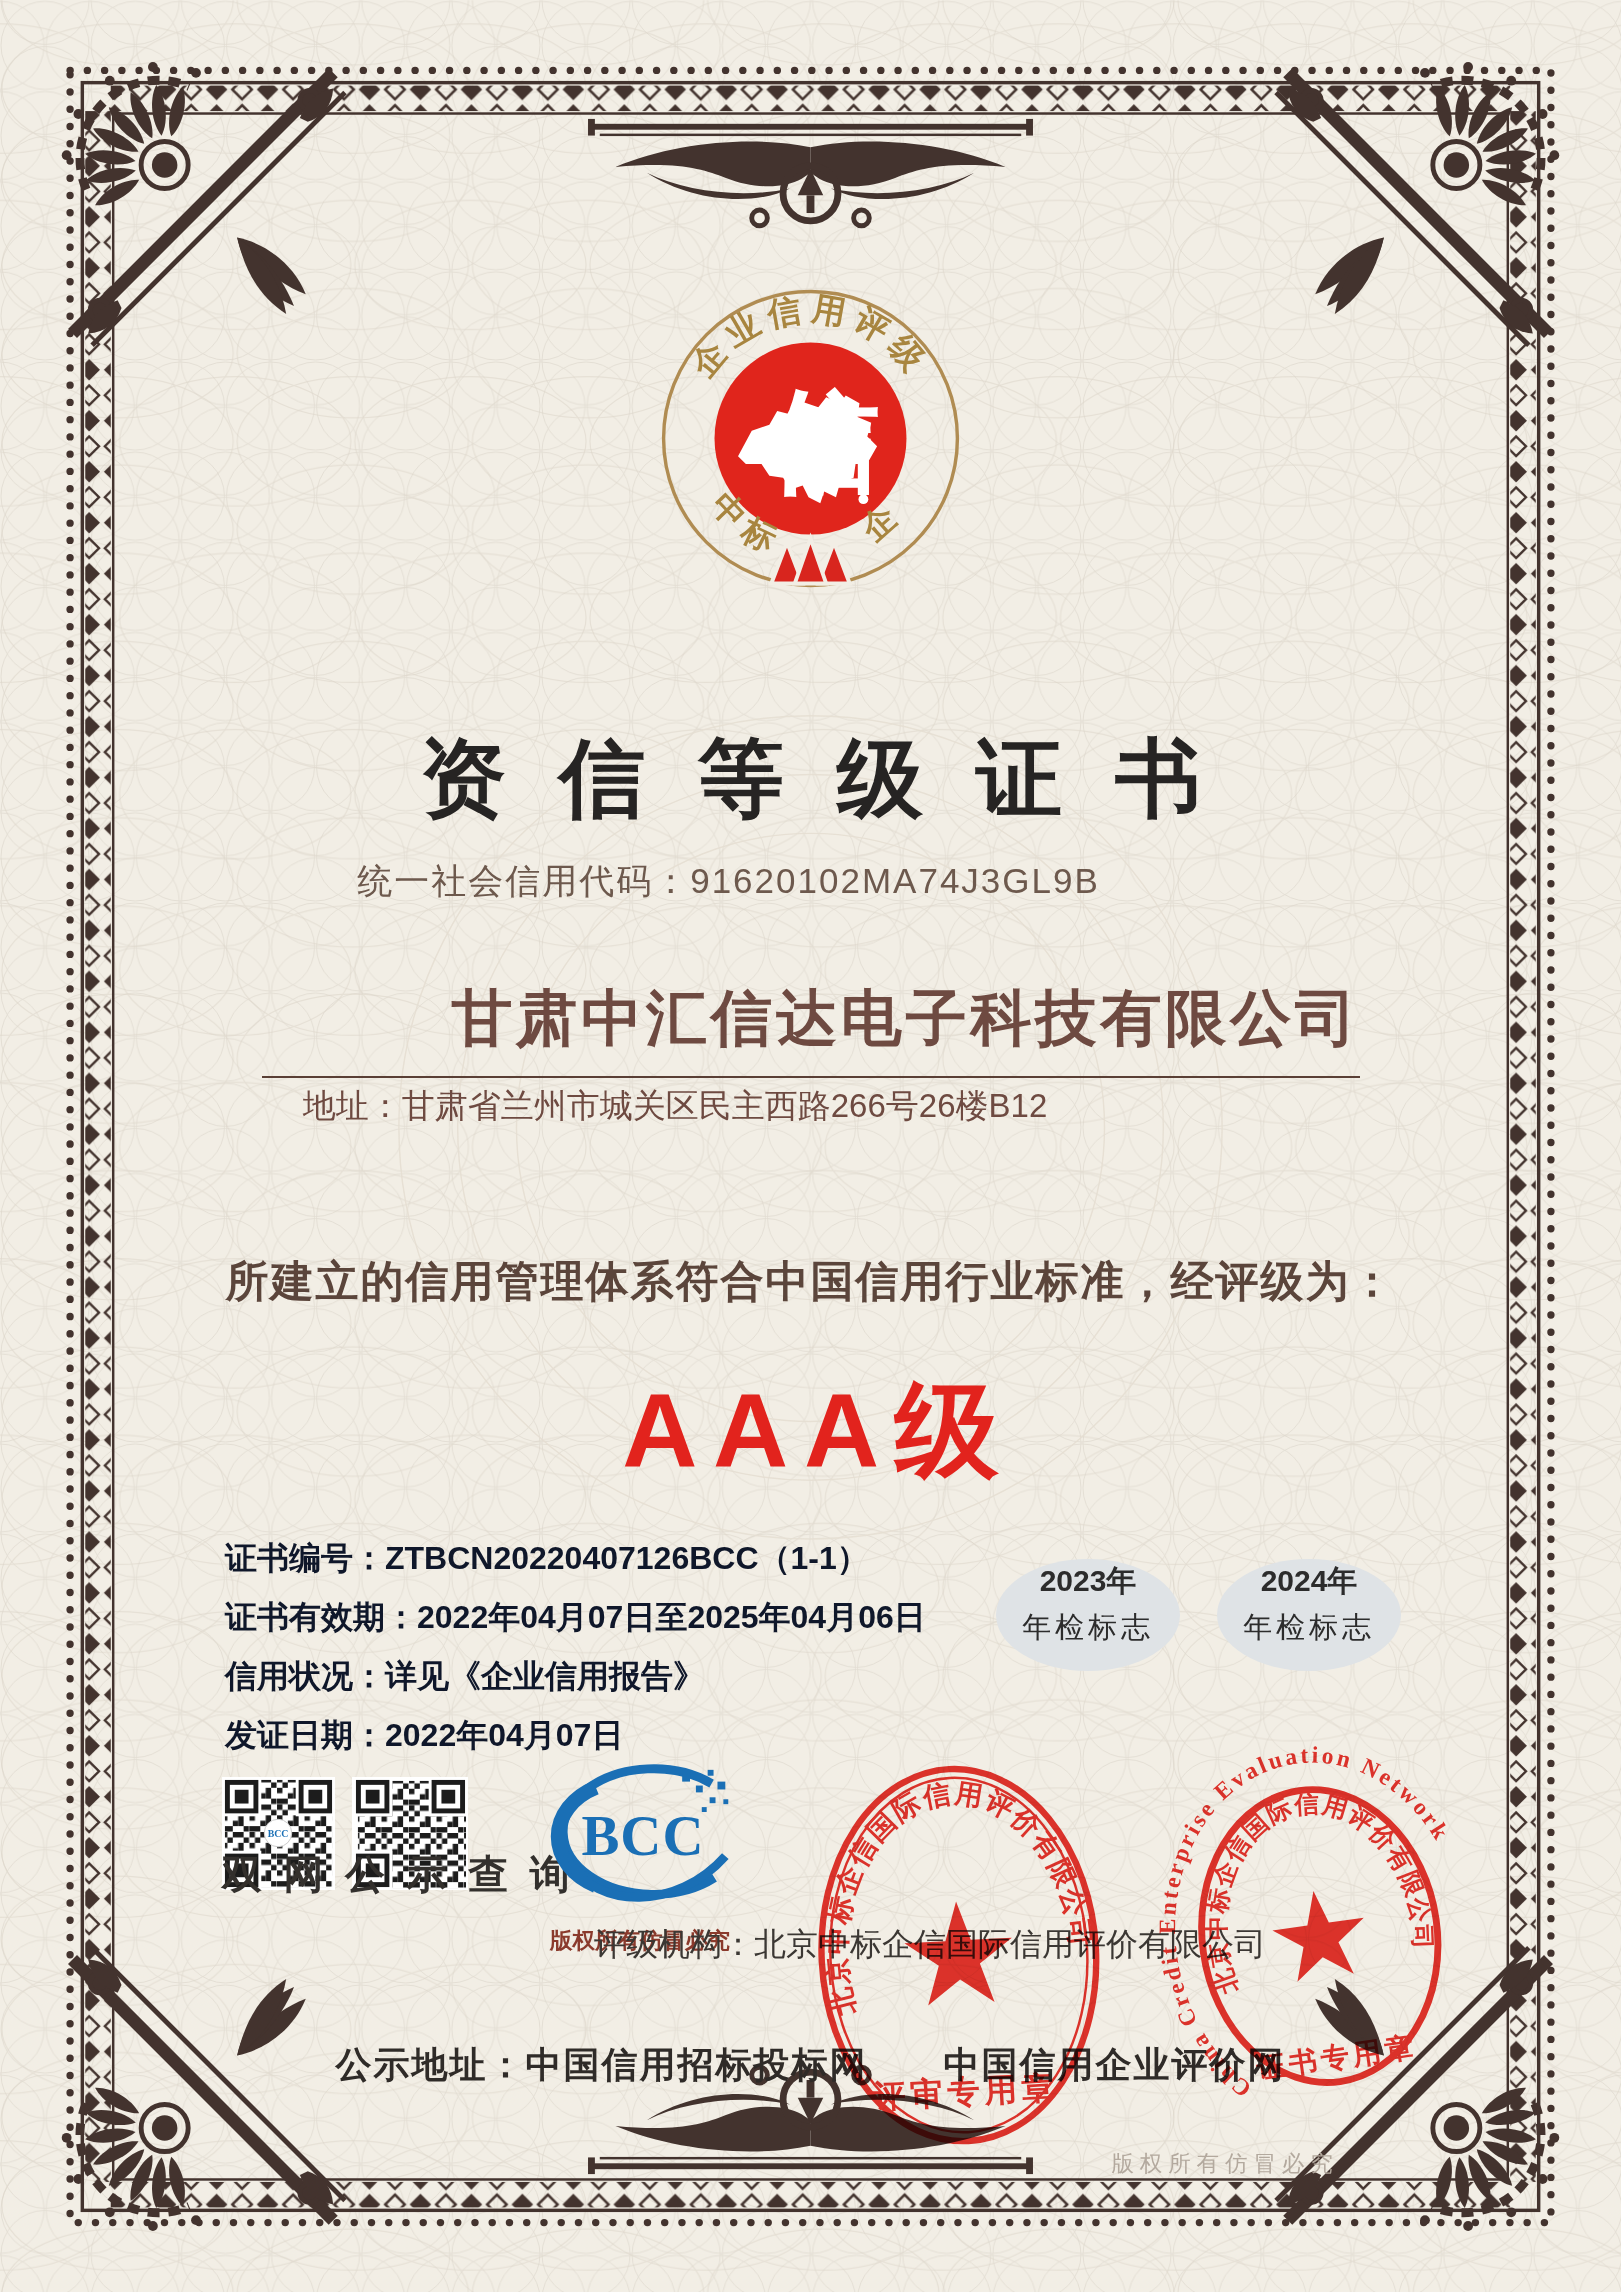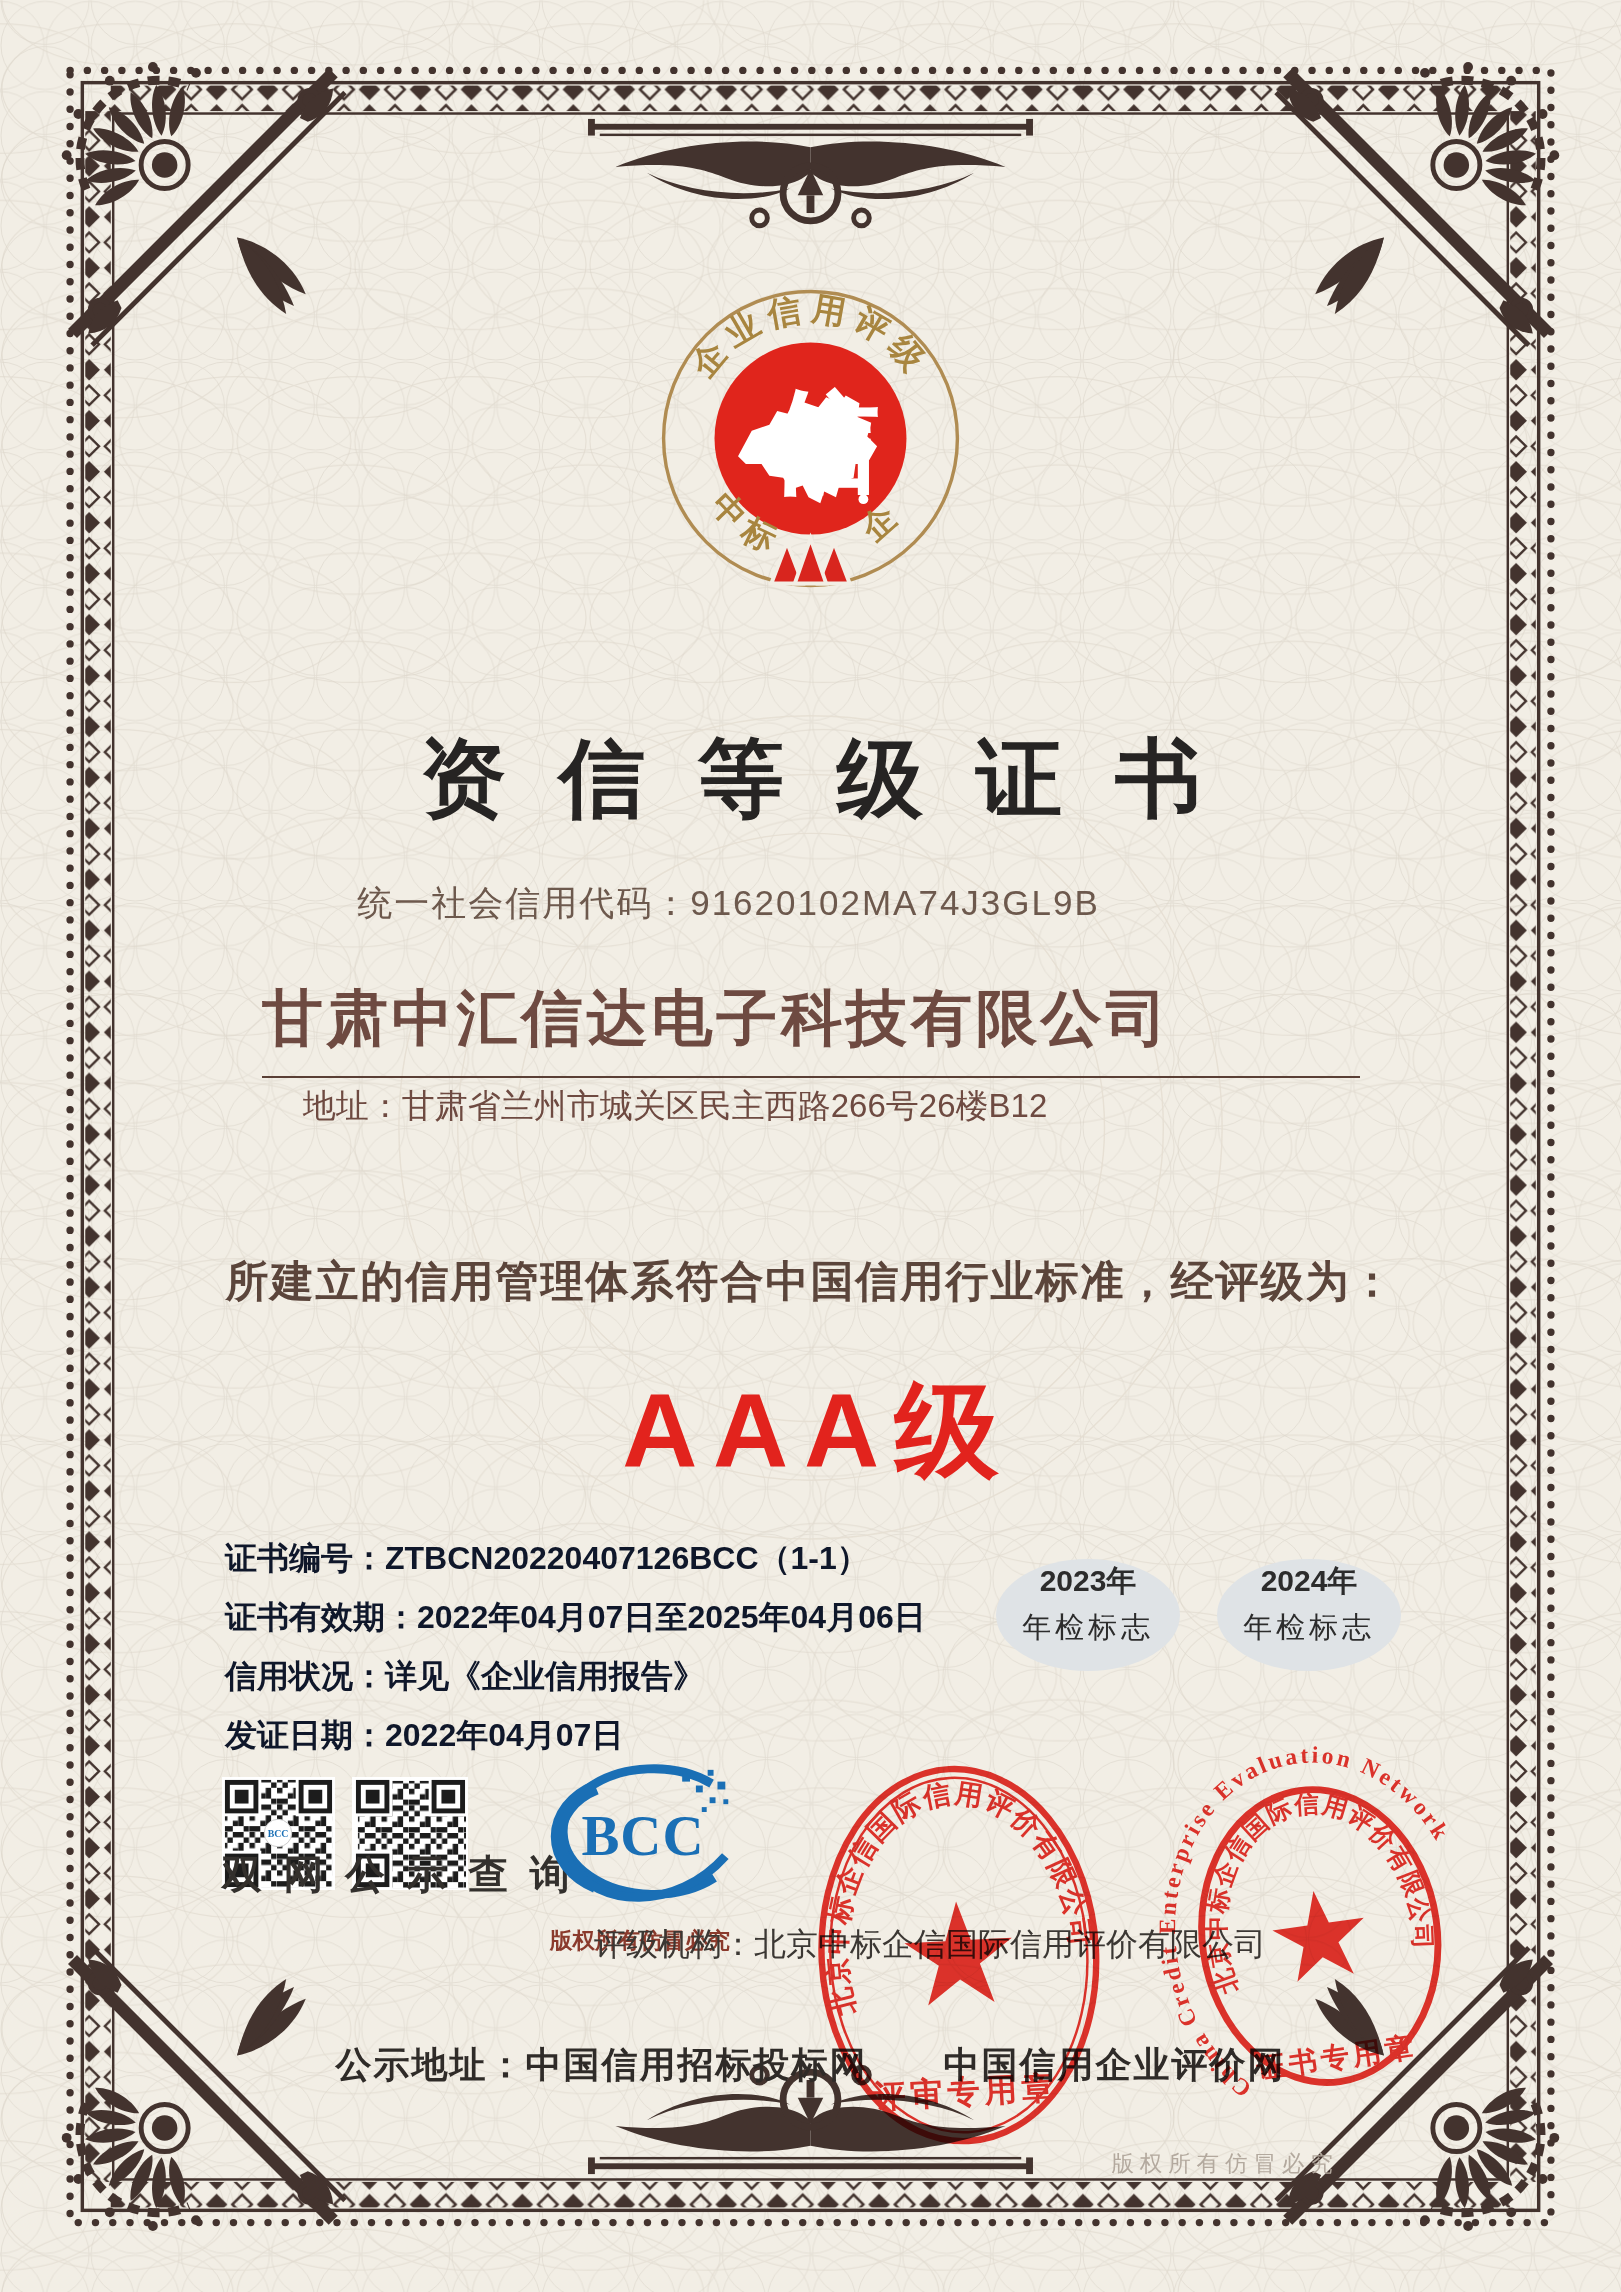--- a/index.html
+++ b/index.html
@@ -9,23 +9,23 @@
   html,body{margin:0;padding:0;background:#e8e4db;}
   .page{position:relative;width:1621px;height:2293px;background:#f2eee5;overflow:hidden;
         font-family:"Liberation Sans",sans-serif;}
   .page svg{display:block}
   .abs{position:absolute;}
   .bg-layer{left:0;top:0;z-index:0;}
   .frame-layer{left:0;top:0;z-index:1;pointer-events:none;}
   .content{z-index:2;}
   .title{left:0;top:721px;width:1621px;text-align:center;font-size:86px;font-weight:900;
          color:#262423;letter-spacing:53px;text-indent:53px;}
-  .code-line{left:0;top:880px;width:1457px;text-align:center;font-size:35px;font-weight:500;
+  .code-line{left:0;top:858px;width:1457px;text-align:center;font-size:35px;font-weight:500;
              color:#6d594d;letter-spacing:2px;}
-  .company-wrap{left:262px;top:978px;width:1098px;border-bottom:2.9px solid #5a3f35;padding-bottom:15.7px;text-align:left;}
+  .company-wrap{left:262px;top:978px;width:1098px;border-bottom:2.9px solid #5a3f35;padding-bottom:15.7px;text-align:right;}
   .company{font-size:61px;font-weight:700;color:var(--brown);letter-spacing:3.9px;}
   .address{left:0;top:1084px;width:1350px;text-align:center;font-size:33px;font-weight:500;color:var(--brown);}
   .statement{left:0;top:1253px;width:1621px;text-align:center;font-size:43px;font-weight:700;color:#5b453b;letter-spacing:2px;}
   .rating{left:0;top:1362px;width:1621px;text-align:center;font-size:104px;font-weight:900;
           color:var(--accent-red);letter-spacing:15.7px;text-indent:15.7px;}
   .details{left:225px;top:1529px;width:843px;font-size:32px;font-weight:600;color:#0f172a;line-height:59px;}
   .badge{width:184px;height:112px;border-radius:50%;background:var(--badge-bg);text-align:center;color:#2c2c2c;}
   .badge .yr{margin-top:2px;font-size:30px;font-weight:600;}
   .badge .lb{margin-top:5.9px;font-size:29px;letter-spacing:3.9px;}
   .badge1{left:996px;top:1559px;} .badge2{left:1217px;top:1559px;}

